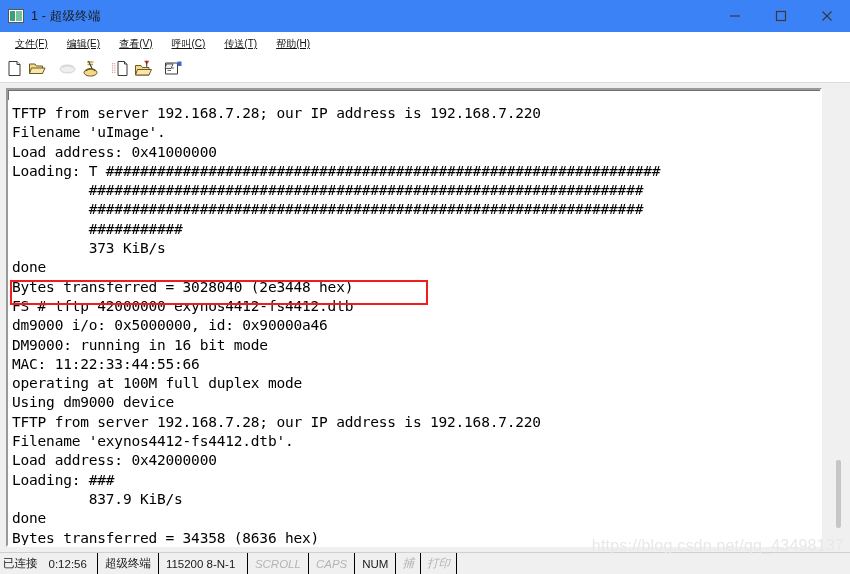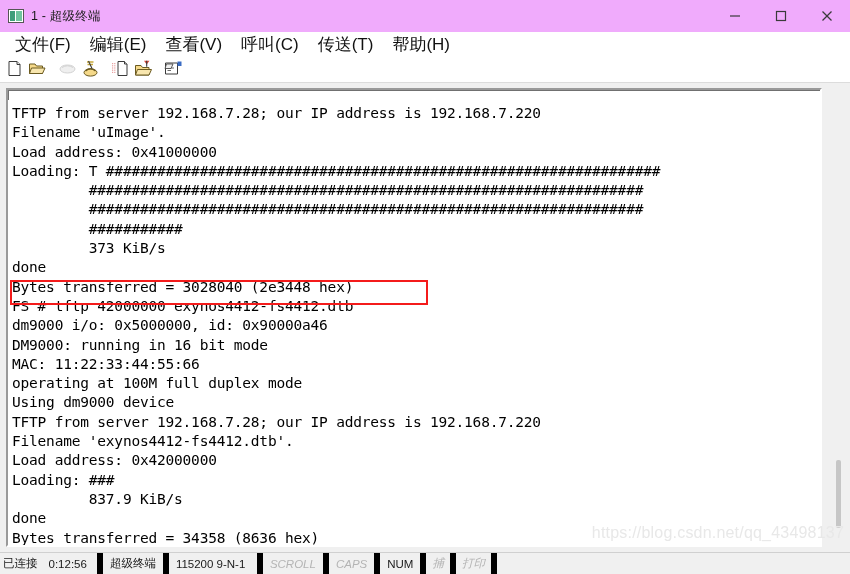--- a/index.html
+++ b/index.html
@@ -32,21 +32,21 @@
     left: 780px;
     top: 0;
     width: 36px;
     height: 3px;
     background: #f2674a;
   }
 
   
   #title-bar {
     height: 32px;
-    background: #f0abfc;
+    background: #3b82f6;
     display: flex;
     align-items: center;
     position: relative;
     flex: 0 0 auto;
     border-bottom: 1px solid #ffffff;
   }
   #title-icon {
     width: 16px;
     height: 14px;
     margin-left: 8px;
@@ -97,25 +97,26 @@
   
   #menu-bar {
     height: 22px;
     background: #ffffff;
     display: flex;
     align-items: center;
     padding-left: 6px;
     flex: 0 0 auto;
   }
   .menu-item {
-    font-size: 17px;
+    font-size: 10px;
     color: #111;
     padding: 2px 10px 2px 9px;
     white-space: nowrap;
     cursor: default;
+    text-decoration: underline;
   }
 
   
   #toolbar {
     height: 27px;
     background: #ffffff;
     display: flex;
     align-items: center;
     padding-left: 3px;
     flex: 0 0 auto;
@@ -211,34 +212,34 @@
     flex: 0 0 auto;
     position: relative;
   }
   .status-cell {
     display: flex;
     align-items: center;
     font-size: 11.5px;
     color: #1a1a1a;
     padding: 0 7px;
     white-space: nowrap;
-    border-right: 6px solid #000000;
+    border-right: 1px solid #000000;
   }
   .status-cell.dim { color: #b4b4b4; font-style: italic; }
   .status-cell.nogap { padding: 0 6px; }
   .status-cell.first { padding-left: 3px; border-right: none; }
   .status-cell.connspace { padding-left: 4px; padding-right: 10px; }
   .status-cell.wide { min-width: 74px; }
   #status-filler { flex: 1 1 auto; }
 
   
   #watermark {
     position: absolute;
     right: 6px;
-    bottom: 32px;
+    bottom: 19px;
     font-size: 16px;
     color: #e8e8e8;
     font-family: "Liberation Sans", sans-serif;
     letter-spacing: 0.2px;
     white-space: nowrap;
     pointer-events: none;
     z-index: 5;
   }
 </style>
 </head>
@@ -393,21 +394,21 @@
     <div id="v-scrollbar">
       <div id="v-scroll-thumb"></div>
     </div>
 
   </div>
 
   <div id="status-bar">
     <div class="status-cell first">已连接</div>
     <div class="status-cell connspace">0:12:56</div>
     <div class="status-cell">超级终端</div>
-    <div class="status-cell wide">115200 9-N-1</div>
+    <div class="status-cell wide">115200 8-N-1</div>
     <div class="status-cell dim">SCROLL</div>
     <div class="status-cell dim">CAPS</div>
     <div class="status-cell">NUM</div>
     <div class="status-cell dim nogap">捕</div>
     <div class="status-cell dim nogap">打印</div>
     <div id="status-filler"></div>
   </div>
 
   <div id="watermark">https://blog.csdn.net/qq_43498137</div>
 

